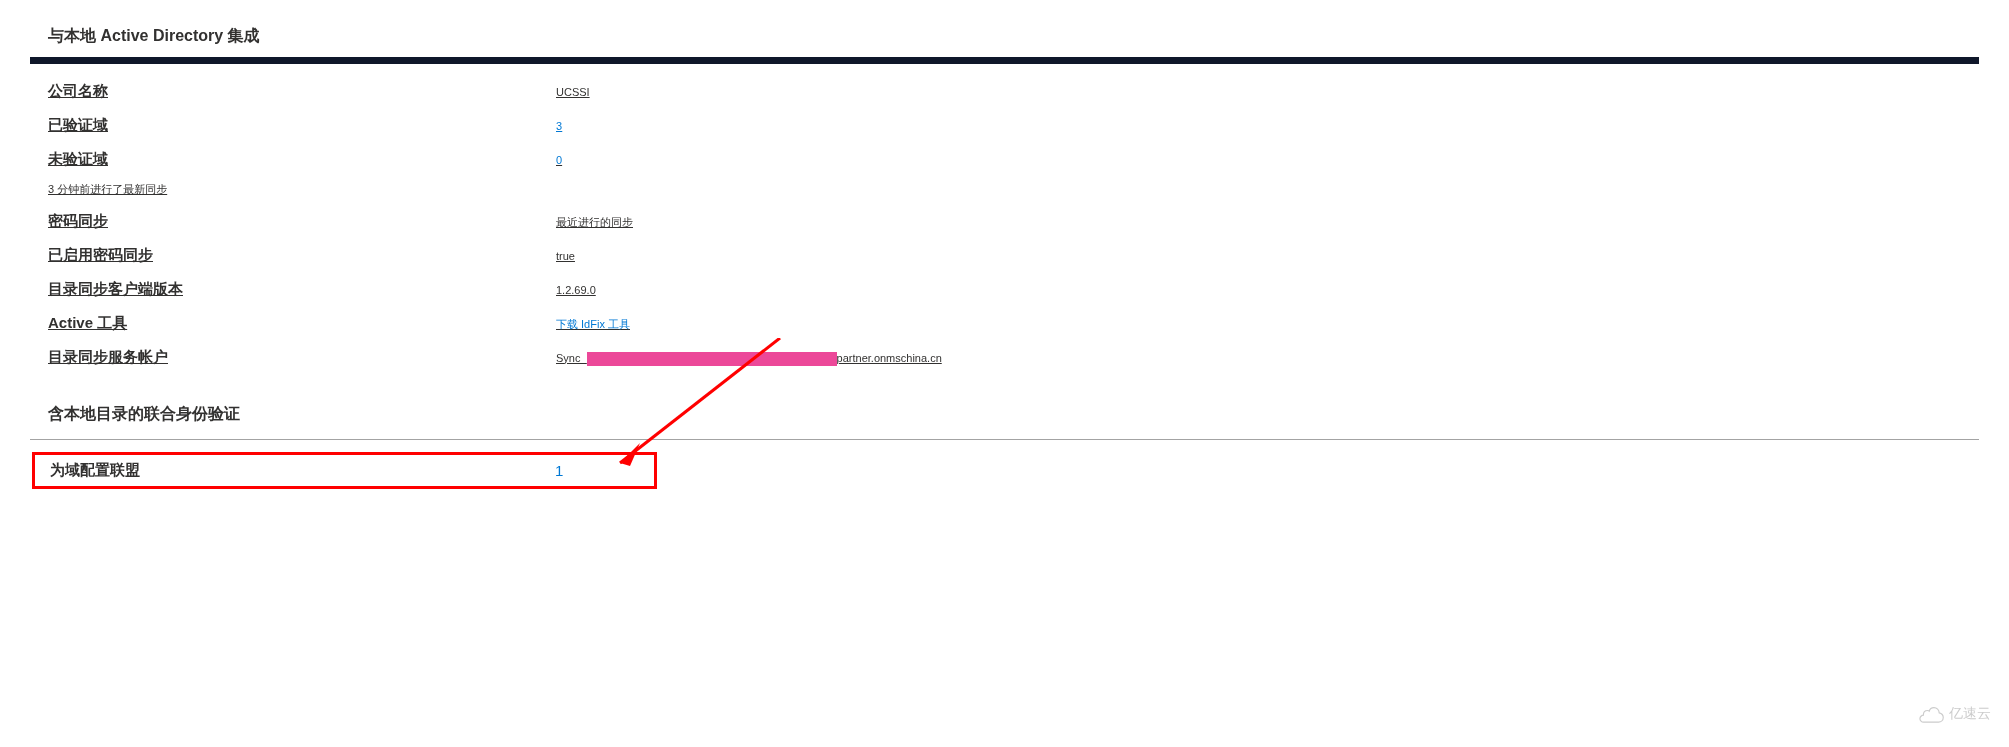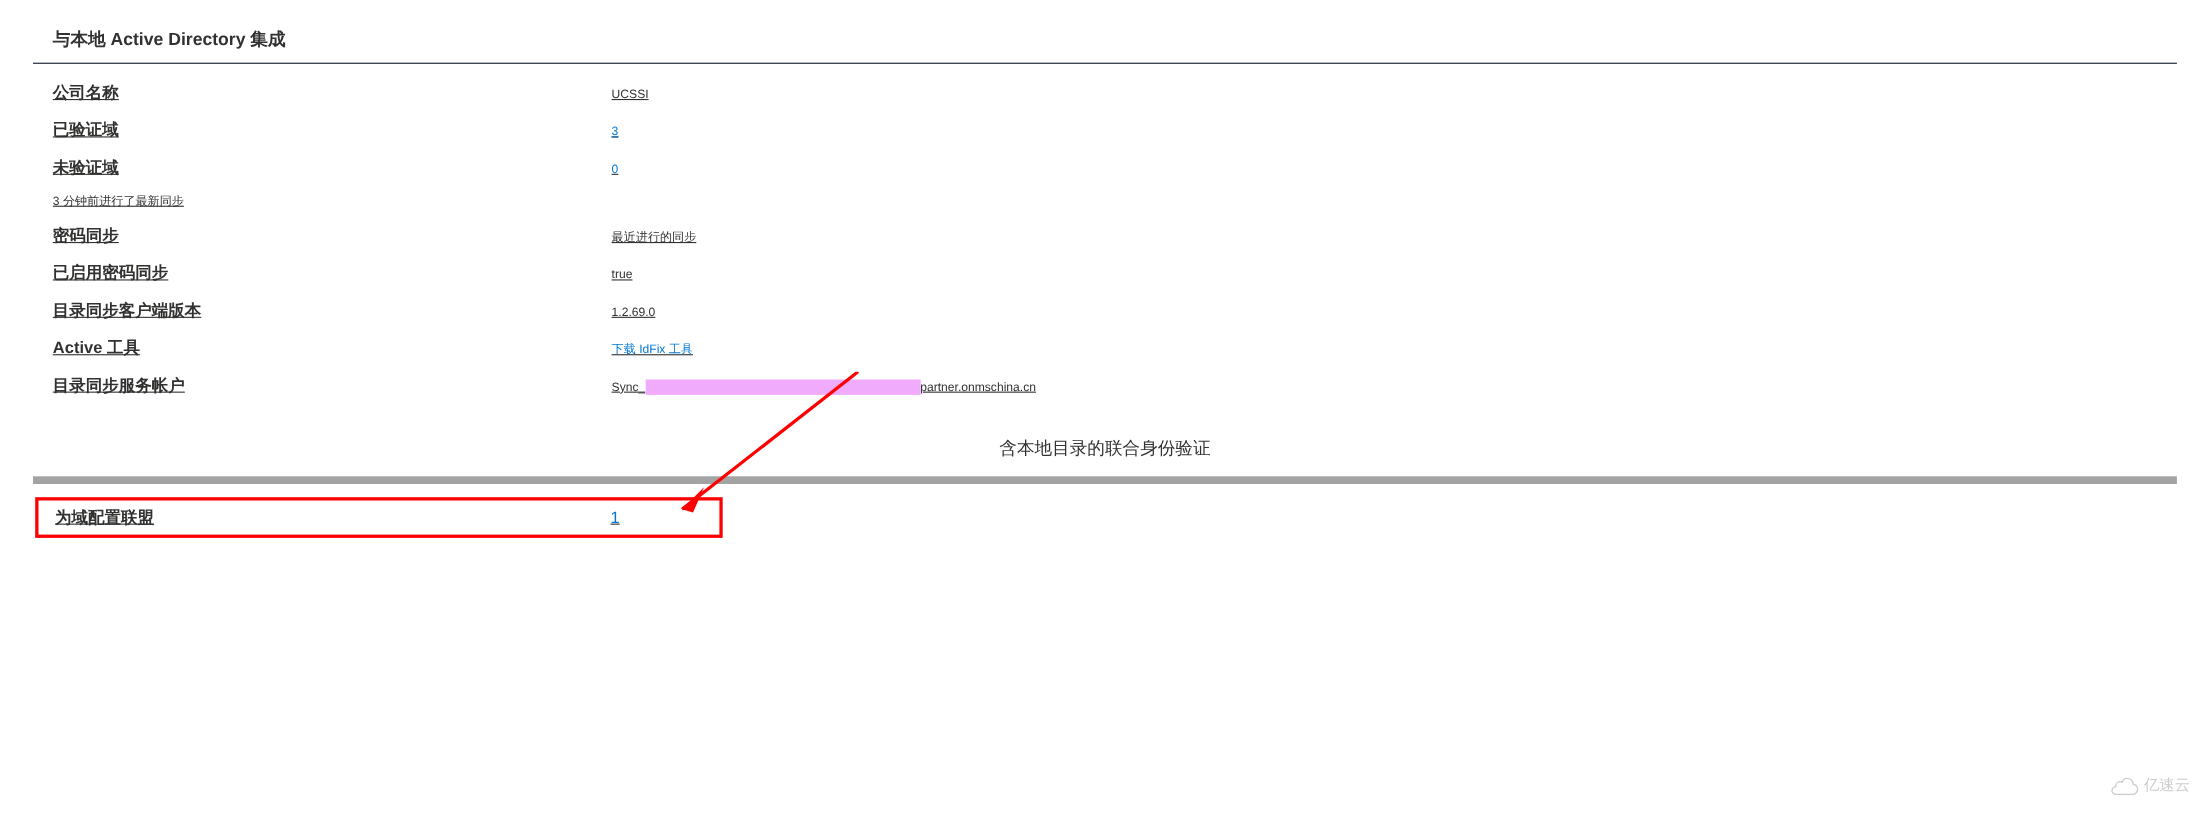--- a/index.html
+++ b/index.html
@@ -15,28 +15,27 @@
       padding: 20px 30px;
       width: 2009px;
     }
     .section {
       margin-bottom: 8px;
     }
     .section-title {
       font-size: 16px;
       font-weight: 600;
       padding: 6px 18px 10px 18px;
-      border-bottom: 1px solid #0f172a;
+      border-bottom: 7px solid #0f172a;
       margin-bottom: 10px;
     }
     .section-title-nohr {
       font-size: 16px;
-      font-weight: 400;
+      font-weight: 700;
       padding: 30px 18px 6px 18px;
-      text-align: center;
     }
     .kv-list {
       padding: 0 18px;
     }
     .kv-row {
       display: flex;
       align-items: baseline;
       padding: 5px 0;
       line-height: 1.6;
       text-decoration: underline;
@@ -54,24 +53,23 @@
     .kv-value.link {
       color: #0078d4;
       cursor: pointer;
     }
     .kv-value.link-underline {
       color: #0078d4;
       text-decoration: underline;
       cursor: pointer;
     }
     .federation-section {
-      border-top: 7px solid #a3a3a3;
+      border-top: 1px solid #a3a3a3;
       padding-top: 0;
       position: relative;
-      text-decoration: underline;
     }
     .fed-row {
       display: flex;
       align-items: center;
       margin: 12px 18px 0 2px;
       padding: 6px 15px;
       border: 3px solid #ff0000;
       width: 625px;
     }
     .fed-label {
@@ -85,21 +83,21 @@
       font-size: 15px;
     }
     .arrow-svg {
       position: absolute;
       left: 570px;
       top: -102px;
       pointer-events: none;
     }
     .redacted {
       display: inline-block;
-      background: #f0abfc;
+      background: #ec4899;
       color: transparent;
       user-select: none;
       width: 250px;
       height: 14px;
       vertical-align: middle;
     }
     .watermark {
       position: fixed;
       right: 18px;
       bottom: 24px;

